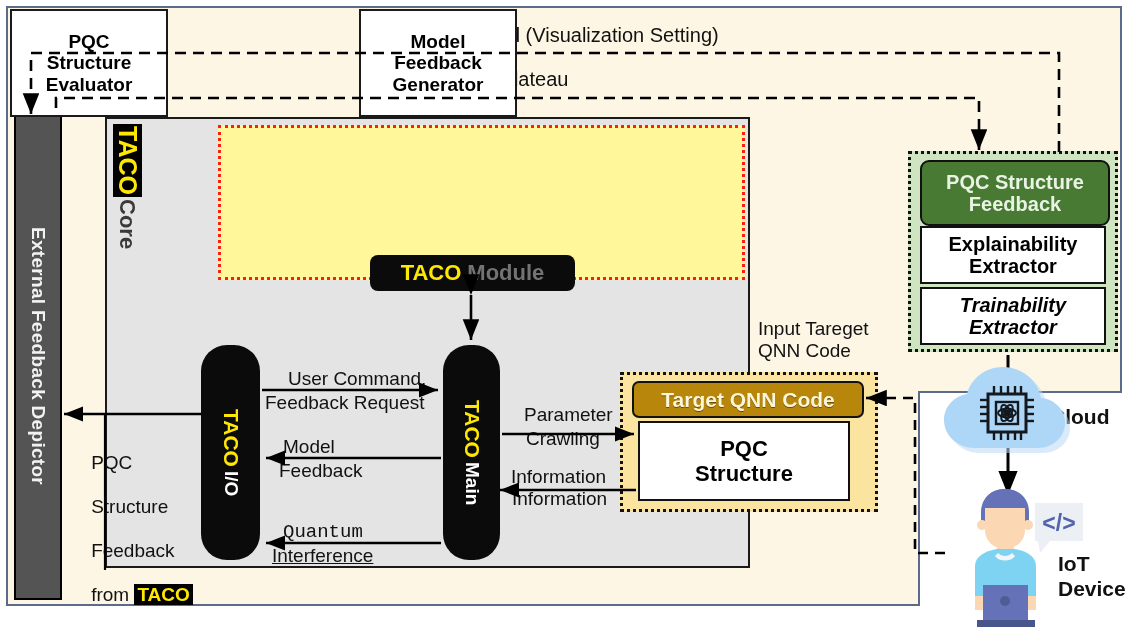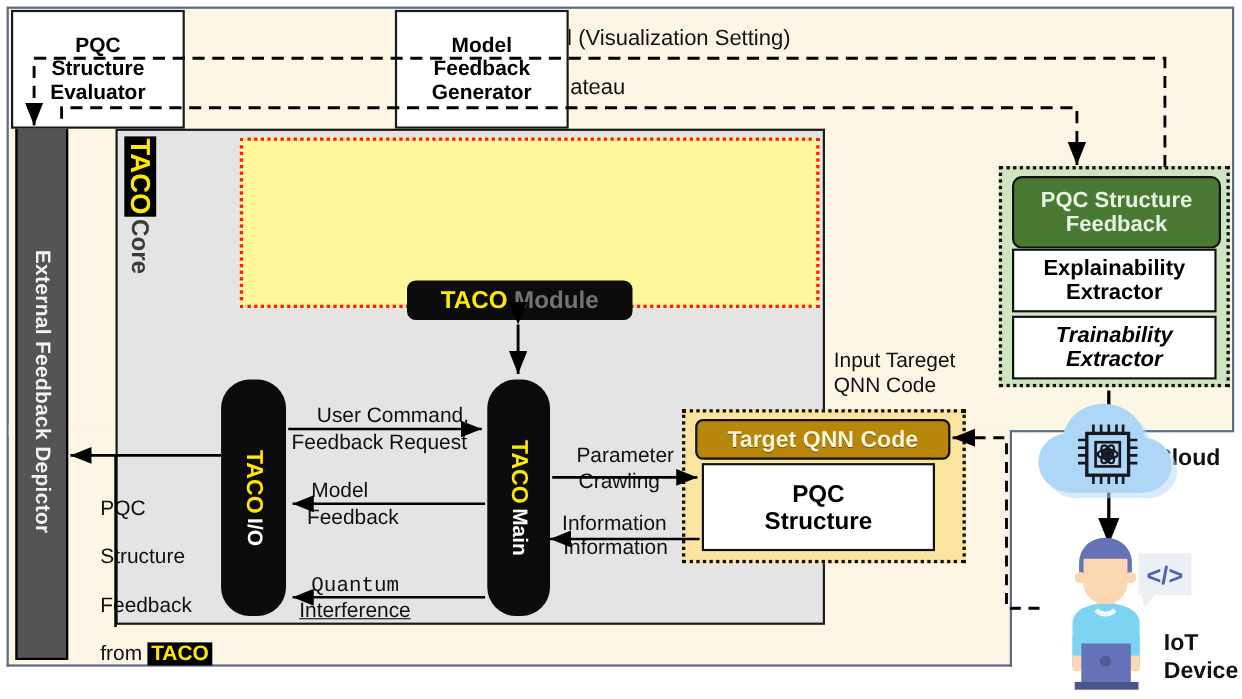--- a/index.html
+++ b/index.html
@@ -89,21 +89,21 @@
   .lbl-md{left:283px;top:436px;}
   .lbl-fb{left:279px;top:460px;}
   .lbl-qt{left:283px;top:521px;font-family:Liberation Mono, monospace;}
   .lbl-if{left:272px;top:545px;text-decoration:underline;}
   .lbl-par{left:524px;top:404px;}
   .lbl-cra{left:526px;top:428px;}
   .lbl-arc{left:511px;top:466px;}
   .lbl-inf{left:512px;top:488px;}
   .lbl-pqcf{left:70px;top:430px;}
   .lbl-cloud{left:1050px;top:405px;font-weight:bold;font-size:21px;}
-  .lbl-iot{left:1058px;top:552px;font-weight:bold;font-size:21px;line-height:1.18;margin-top:21px;}
+  .lbl-iot{left:1058px;top:552px;font-weight:bold;font-size:21px;line-height:1.18;}
   .taco-inline{background:#000;color:#ffe800;font-weight:bold;padding:0 3px;}
 
   svg.ovl{position:absolute;left:0;top:0;width:1129px;height:635px;pointer-events:none;}
 </style>
 </head>
 <body>
 
 <div id="stage">
 
   <div class="cream-main"></div>

